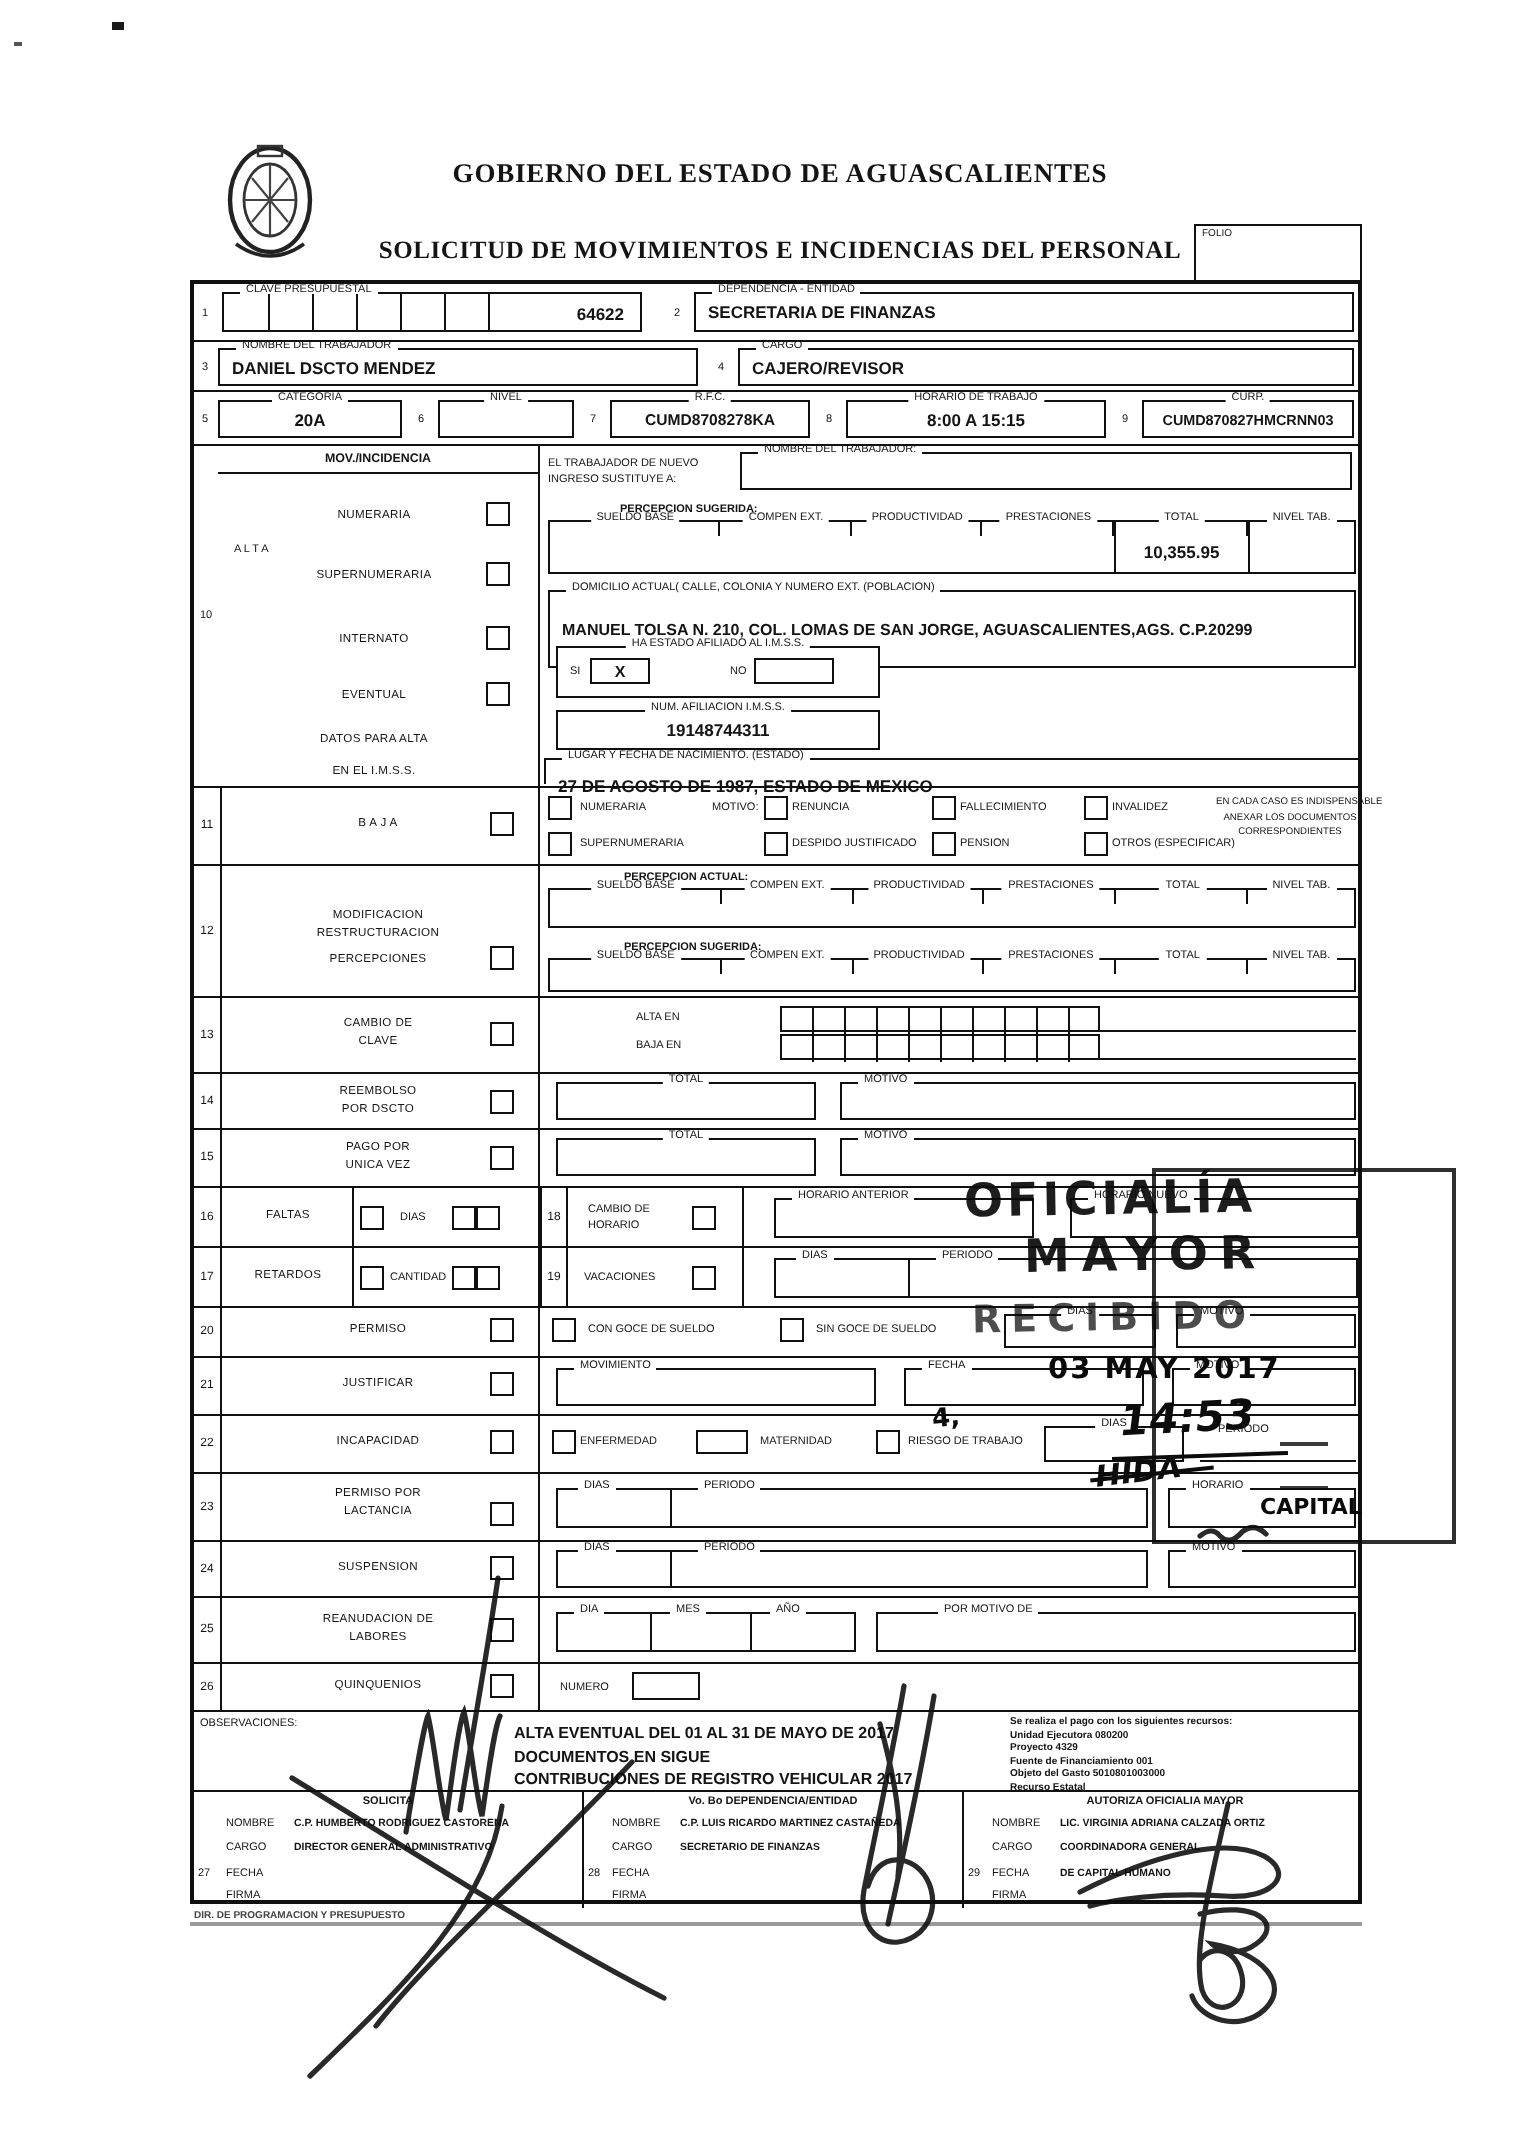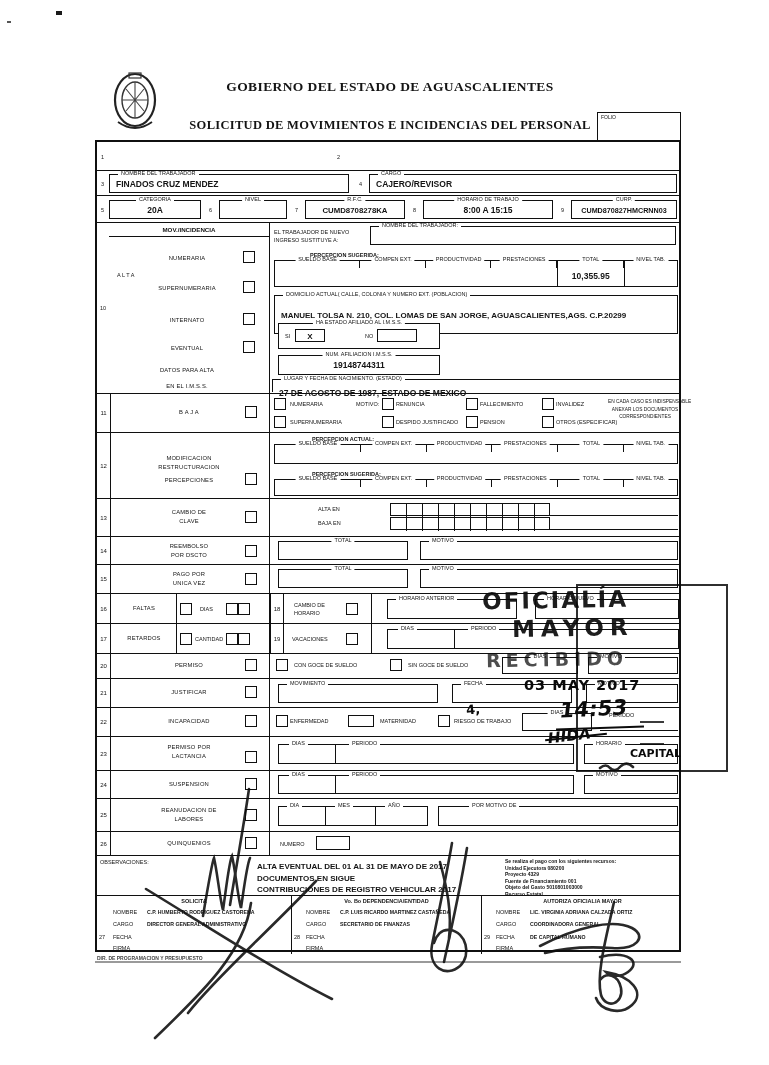--- a/index.html
+++ b/index.html
@@ -46,28 +46,42 @@
 <div class="bx" style="left:597px;top:112px;width:84px;height:30px">
   <span style="position:absolute;top:1px;left:3px;font-size:5px">FOLIO</span>
 </div>
 <div class="abs" style="left:56px;top:11px;width:6px;height:4px;background:#1a1a1a"></div>
 <div class="abs" style="left:7px;top:21px;width:4px;height:2px;background:#555"></div>
 
 <div class="form">
 
   <div class="row" style="top:0;height:29px">
     <span class="cbl" style="left:4px;top:12px">1</span>
+    <div class="bx" style="left:14px;top:4px;width:210px;height:20px">
+      <span class="bl">CLAVE PRESUPUESTAL</span>
+      <div class="vline" style="left:22px"></div>
+        <div class="vline" style="left:44px"></div>
+        <div class="vline" style="left:66px"></div>
+      <div class="vline" style="left:88px"></div>
+        <div class="vline" style="left:110px"></div>
+        <div class="vline" style="left:132px"></div>
+      <span class="v" style="position:absolute;right:8px;top:5px">64622</span>
+    </div>
     <span class="cbl" style="left:240px;top:12px">2</span>
+    <div class="bx" style="left:250px;top:4px;width:330px;height:20px">
+      <span class="bl">DEPENDENCIA - ENTIDAD</span>
+      <span class="v vl">SECRETARIA DE FINANZAS</span>
+    </div>
   </div>
 
   <div class="row" style="top:29px;height:25px">
     <span class="cbl" style="left:4px;top:10px">3</span>
     <div class="bx" style="left:12px;top:3px;width:240px;height:19px">
       <span class="bl">NOMBRE DEL TRABAJADOR</span>
-      <span class="v vl">FINADOS CRUZ MENDEZ</span>
+      <span class="v vl">DANIEL DSCTO MENDEZ</span>
     </div>
     <span class="cbl" style="left:262px;top:10px">4</span>
     <div class="bx" style="left:272px;top:3px;width:308px;height:19px">
       <span class="bl">CARGO</span>
       <span class="v vl">CAJERO/REVISOR</span>
     </div>
   </div>
 
   <div class="row" style="top:54px;height:27px">
     <span class="cbl" style="left:4px;top:11px">5</span>

